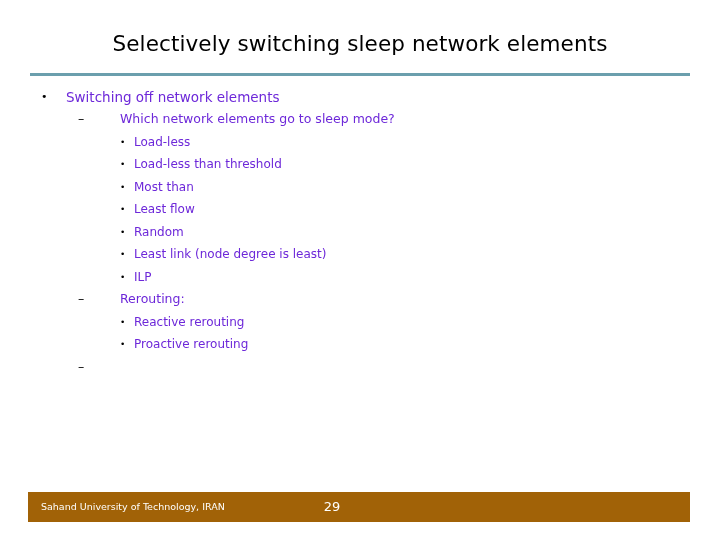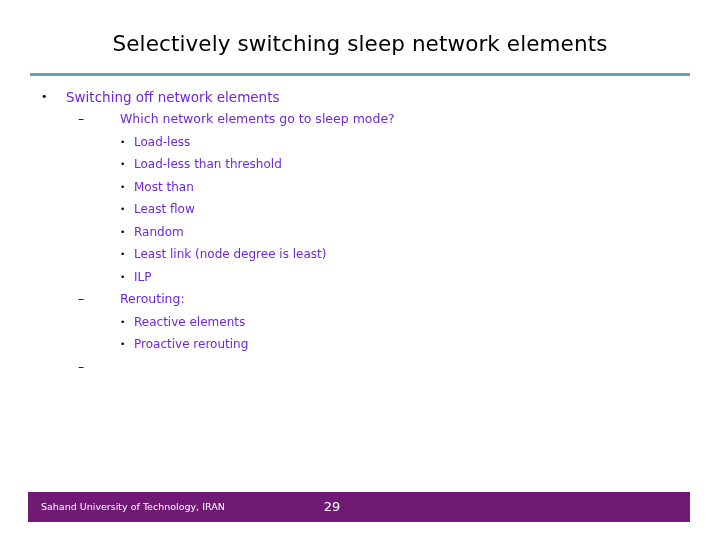--- a/index.html
+++ b/index.html
@@ -99,21 +99,21 @@
   .lvl3 .marker { left: 120px; font-size: 9px; }
   .lvl3 .txt { margin-left: 134px; }
 
   
   .footer-bar {
     position: absolute;
     left: 28px;
     top: 492px;
     width: 662px;
     height: 30px;
-    background: #701a75;
+    background: #a16207;
   }
   .footer-org {
     position: absolute;
     left: 13px;
     top: 0;
     height: 30px;
     line-height: 30px;
     font-size: 9.5px;
     color: #ffffff;
     white-space: nowrap;
@@ -175,21 +175,21 @@
       <div class="line lvl3">
         <span class="marker">•</span>
         <span class="txt">ILP</span>
       </div>
       <div class="line lvl2">
         <span class="marker">–</span>
         <span class="txt">Rerouting:</span>
       </div>
       <div class="line lvl3">
         <span class="marker">•</span>
-        <span class="txt">Reactive elements</span>
+        <span class="txt">Reactive rerouting</span>
       </div>
       <div class="line lvl3">
         <span class="marker">•</span>
         <span class="txt">Proactive rerouting</span>
       </div>
       <div class="line lvl2">
         <span class="marker">–</span>
       </div>
     </div>
 

